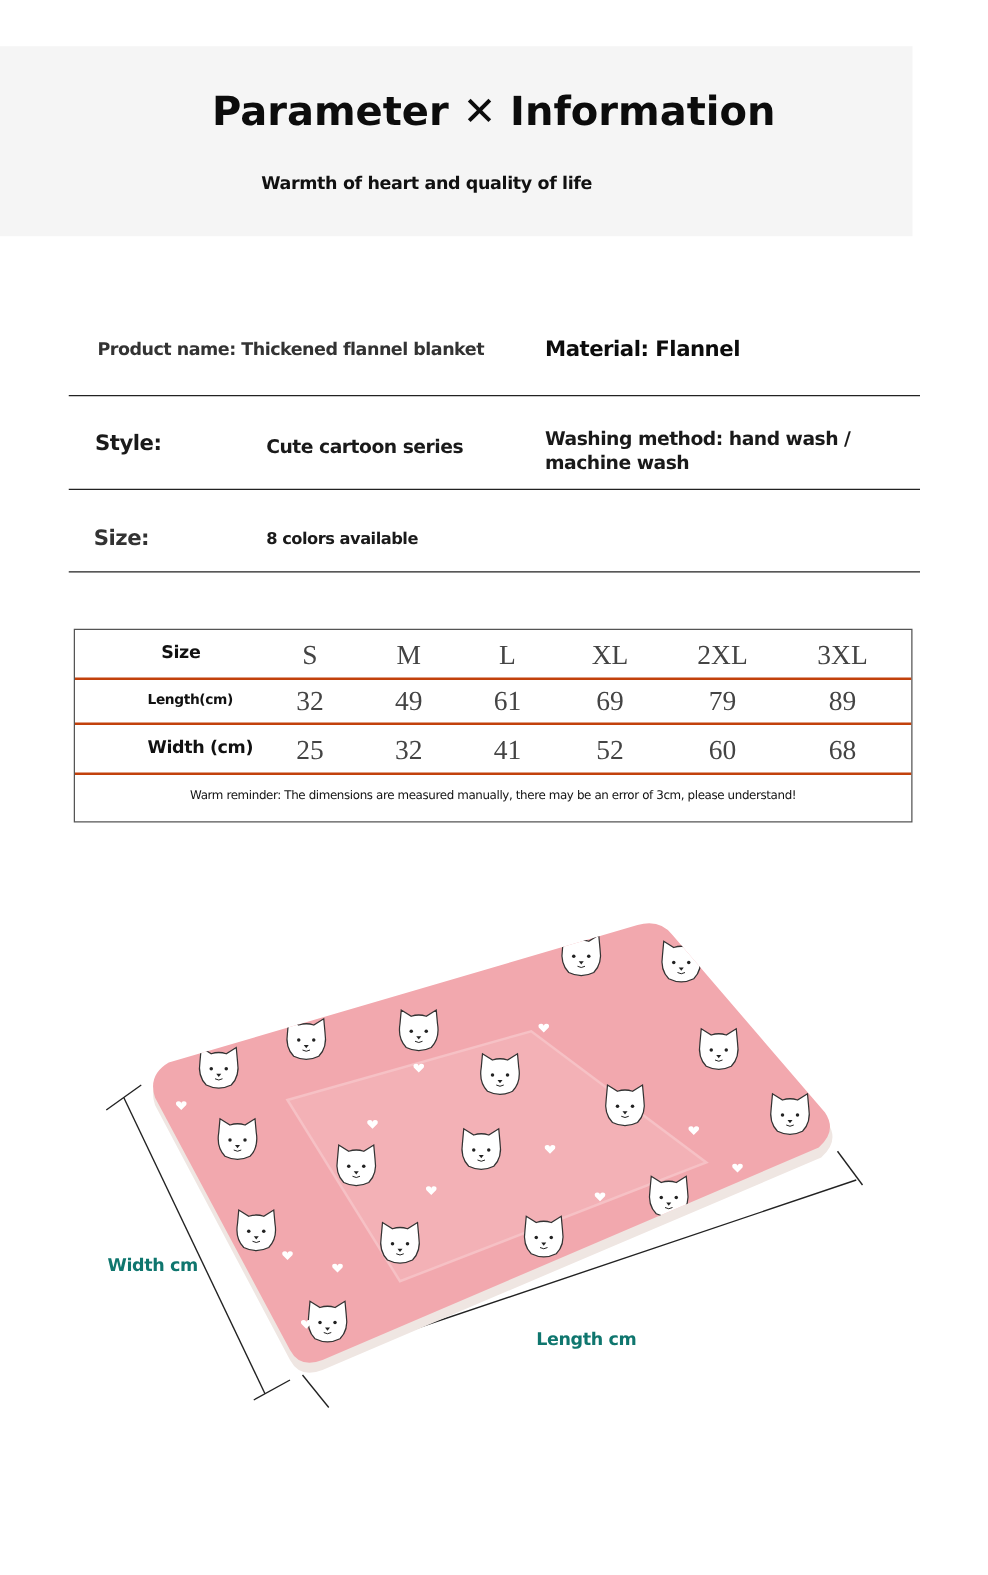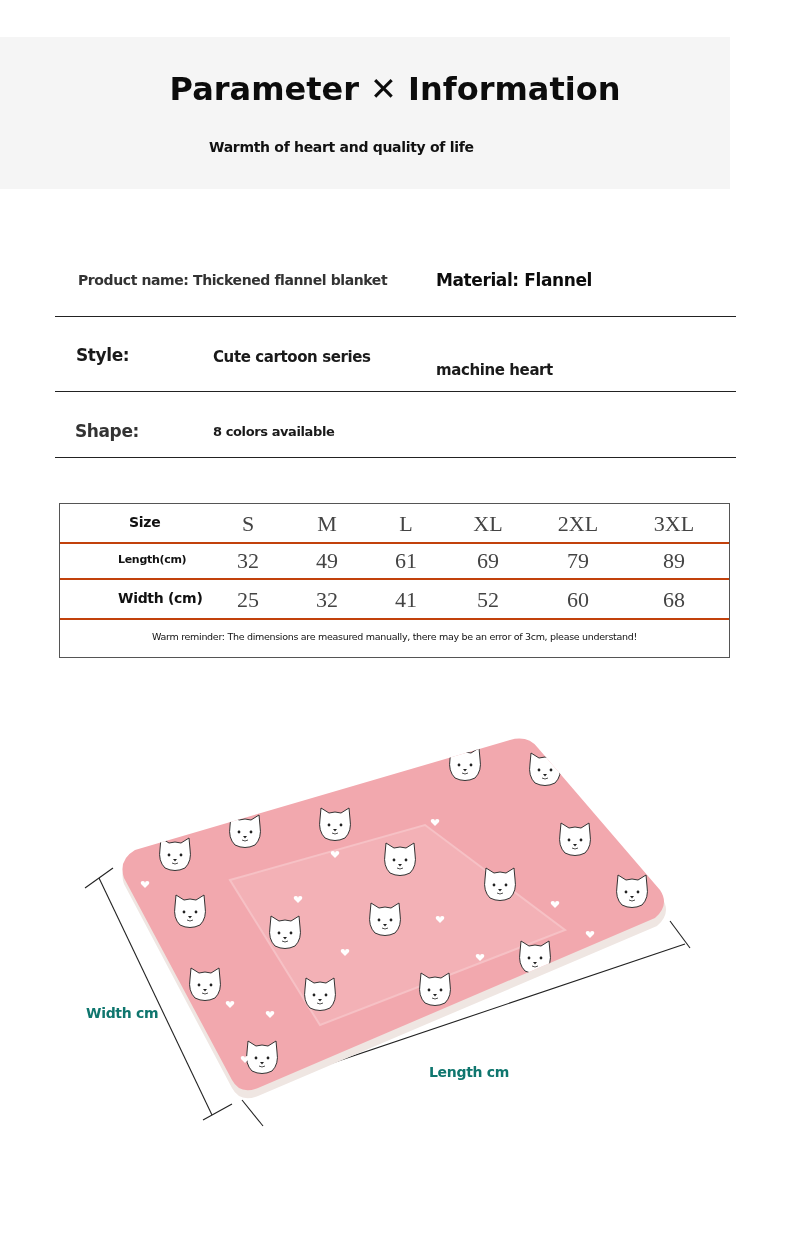--- a/index.html
+++ b/index.html
@@ -37,24 +37,25 @@
 </div>
 
 <div class="info" style="top:250px;height:210px;">
   <div class="info-row" style="top:0;height:66px;">
     <span class="lbl" style="left:23px;top:22px;font-size:14px;color:#333;">Product name: Thickened flannel blanket</span>
     <span class="lbl" style="left:381px;top:20px;font-size:17px;color:#0c0c0c;">Material: Flannel</span>
   </div>
   <div class="info-row" style="top:67px;height:74px;">
     <span class="lbl" style="left:21px;top:28px;font-size:17px;">Style:</span>
     <span class="val" style="left:158px;top:31px;font-size:15px;">Cute cartoon series</span>
-    <span class="lbl" style="left:381px;top:44px;font-size:15px;">machine heart</span>
+    <span class="lbl" style="left:381px;top:25px;font-size:15px;">Washing method: hand wash /</span>
+    <span class="lbl" style="left:381px;top:44px;font-size:15px;">machine wash</span>
   </div>
   <div class="info-row" style="top:142px;height:65px;">
-    <span class="lbl" style="left:20px;top:29px;font-size:17px;color:#333;">Shape:</span>
+    <span class="lbl" style="left:20px;top:29px;font-size:17px;color:#333;">Size:</span>
     <span class="val" style="left:158px;top:32px;font-size:13px;">8 colors available</span>
   </div>
 </div>
 
 <div class="size-table">
   <div class="trow" style="top:0;height:38px;">
     <span class="rhead" style="left:69px;top:10px;font-size:14px;">Size</span>
     <span class="cell" style="left:153px;top:7px;">S</span>
     <span class="cell" style="left:232px;top:7px;">M</span>
     <span class="cell" style="left:311px;top:7px;">L</span>

